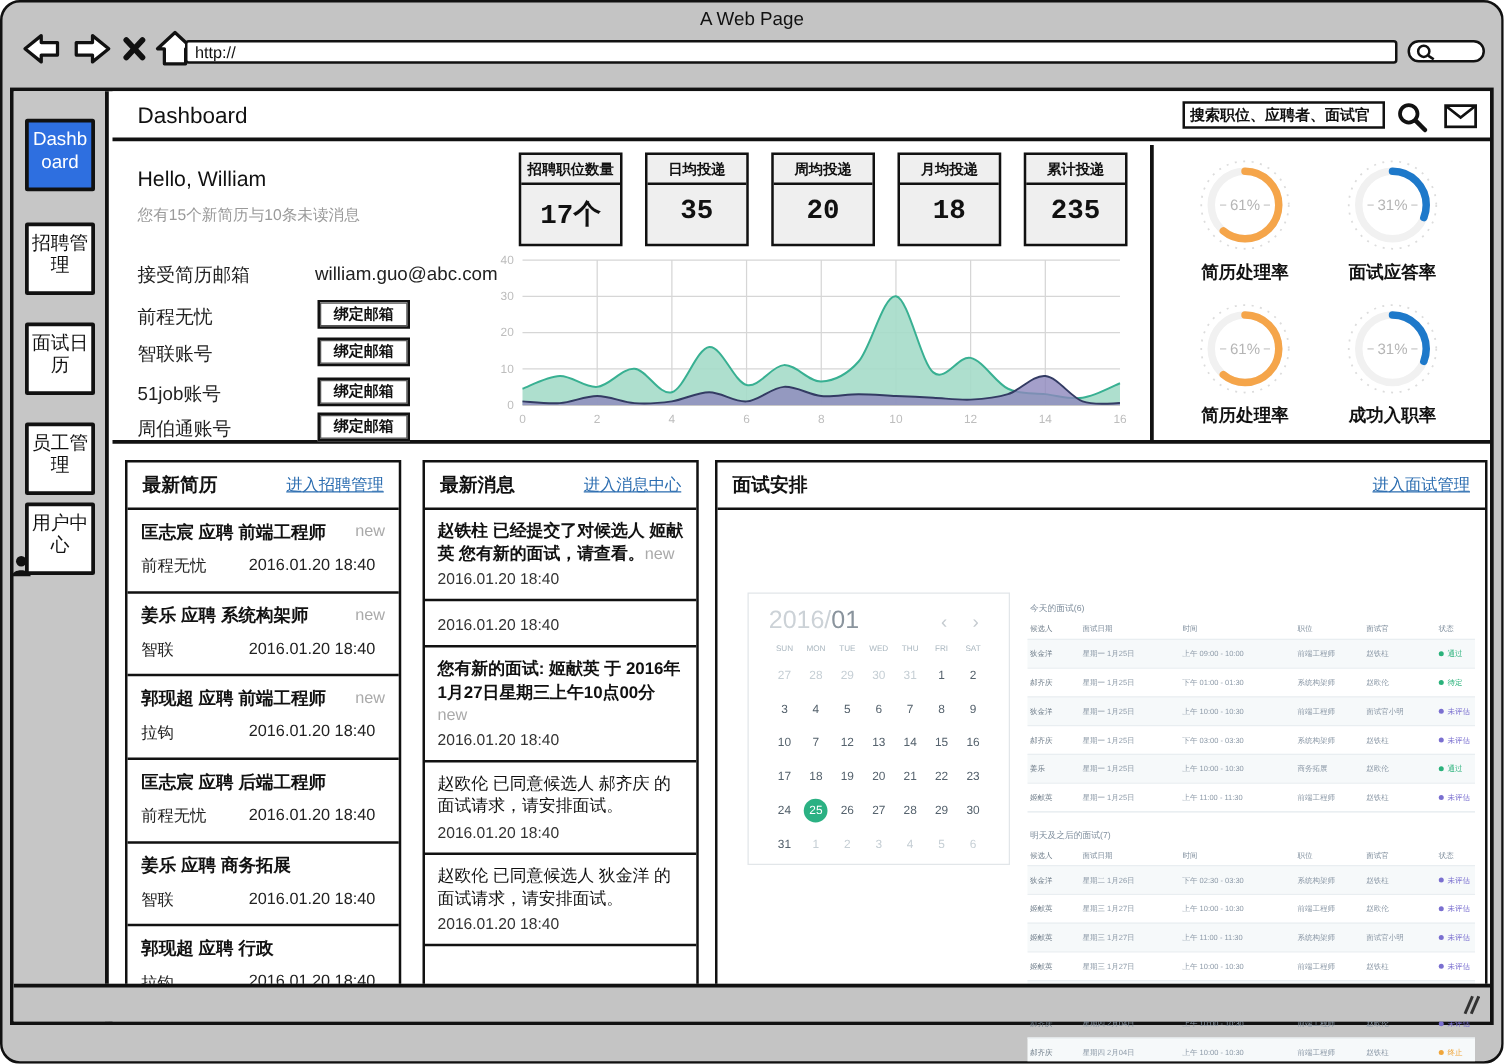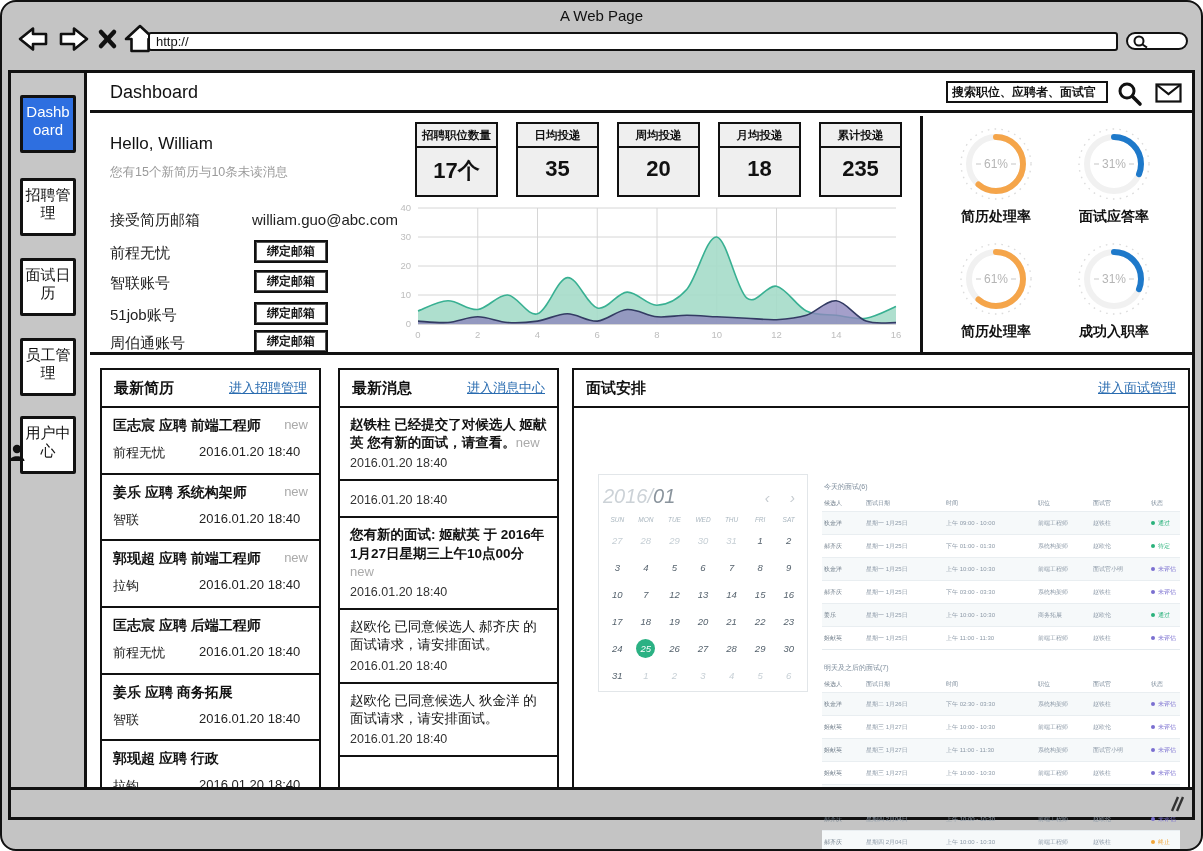--- a/index.html
+++ b/index.html
@@ -40,21 +40,21 @@
   
   .top-panel { position:absolute; top:43px; left:0; right:0; height:239px; border-bottom:3px solid #111; }
   .greeting { position:absolute; left:20px; top:18px; font-size:17px; color:#111; }
   .greet-sub { position:absolute; left:20px; top:48px; font-size:12.5px; color:#9a9a9a; }
   .info-row { position:absolute; left:20px; font-size:15px; color:#222; }
   .email-val { position:absolute; left:142px; top:0; font-size:15px; color:#222; }
   .bind-btn { position:absolute; left:144px; top:-4px; width:74px; height:23px; border:2px solid #111;
               background:#fff; font-size:12px; font-weight:bold; color:#111; cursor:pointer;
               box-shadow:inset 0 0 0 1px #555; }
   .stats-row { position:absolute; left:325px; top:6px; display:flex; gap:18px; }
-  .stat-box { width:83px; border:2.5px solid #111; background:#efefef; }
+  .stat-box { width:83px; border:2.5px solid #111; background:#efefef;font-family:Liberation Mono, monospace; }
   .stat-label { font-size:11.5px; font-weight:bold; text-align:center; padding:4px 1px 3px;
                 border-bottom:2.5px solid #111; color:#111; white-space:nowrap; }
   .stat-value { font-size:22px; font-weight:bold; text-align:center; padding:8px 0 9px; color:#111; }
   .chart-wrap { position:absolute; left:300px; top:86px; }
   .gauge-zone { position:absolute; left:830px; top:0; bottom:0; width:272px; border-left:3px solid #111;
                 display:grid; grid-template-columns:118px 118px; padding:6px 0 0 14px; }
   .gauge-cell { text-align:center; }
   .gauge-label { font-size:14px; font-weight:bold; color:#111; margin-top:-2px; }
   
   .bottom-area { position:absolute; top:282px; left:0; right:0; bottom:0; }
@@ -73,21 +73,21 @@
   .tag-new { font-size:13px; font-weight:normal; color:#aaa; margin-left:auto; }
   .r-line2 { display:flex; margin-top:9px; font-size:13px; color:#222; }
   .r-src { width:86px; flex:none; }
   .m-item { padding:8px 10px 9px; border-bottom:2px solid #111; cursor:pointer; }
   .m-text { font-size:13.5px; line-height:1.35; color:#111; }
   .m-item.bold .m-text { font-weight:bold; }
   .m-time { font-size:12.5px; color:#333; margin-top:4px; }
   .m-filler { flex:1; }
   
   .calendar { position:absolute; left:24px; top:66px; width:210px; height:218px;
-              border:1px solid #e2e6e9; background:#fff; padding:10px 4px 0;font-style:italic; }
+              border:1px solid #e2e6e9; background:#fff; padding:10px 16px 0; }
   .cal-head { display:flex; align-items:baseline; }
   .cal-year { font-size:20px; color:#ccd2d7; }
   .cal-month { font-size:20px; color:#8a949d; }
   .cal-nav { margin-left:auto; font-size:15px; color:#c5cbd0; letter-spacing:8px; cursor:pointer; }
   .cal-week { display:grid; grid-template-columns:repeat(7,1fr); margin-top:8px; }
   .cal-wd { font-size:6.5px; color:#a9b6bf; text-align:center; }
   .cal-grid { display:grid; grid-template-columns:repeat(7,1fr); grid-auto-rows:27px; margin-top:4px; }
   .cal-day { font-size:9.5px; color:#55626d; text-align:center; line-height:27px; cursor:pointer; }
   .cal-day.muted { color:#c6cfd5; }
   .cal-day.sel { position:relative; color:#fff; }
@@ -135,21 +135,21 @@
     </svg>
   </div>
 
   <div class="window">
 
     <div class="sidebar">
       <div class="side-btn active" style="top:22px;">Dashboard</div>
       <div class="side-btn" style="top:105px;">招聘管理</div>
       <div class="side-btn" style="top:185px;">面试日历</div>
       <div class="side-btn" style="top:265px;">员工管理</div>
-      <div class="side-btn" style="top:343px;">用户中心</div>
+      <div class="side-btn" style="top:329px;">用户中心</div>
       <svg class="person-badge" width="18" height="18">
         <circle cx="9" cy="5" r="4.2" fill="#111"></circle>
         <path d="M1.5 17 C1.5 10.5 16.5 10.5 16.5 17 Z" fill="#111"></path>
       </svg>
     </div>
 
     <div class="content">
       <div class="content-header">
         <div class="page-title">Dashboard</div>
         <input class="hdr-search" value="搜索职位、应聘者、面试官" style="">

